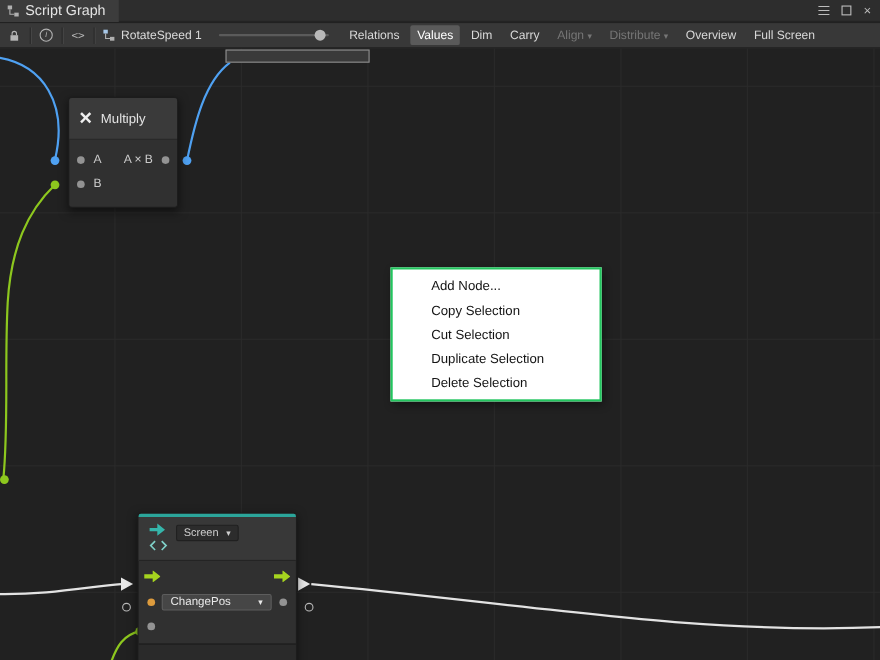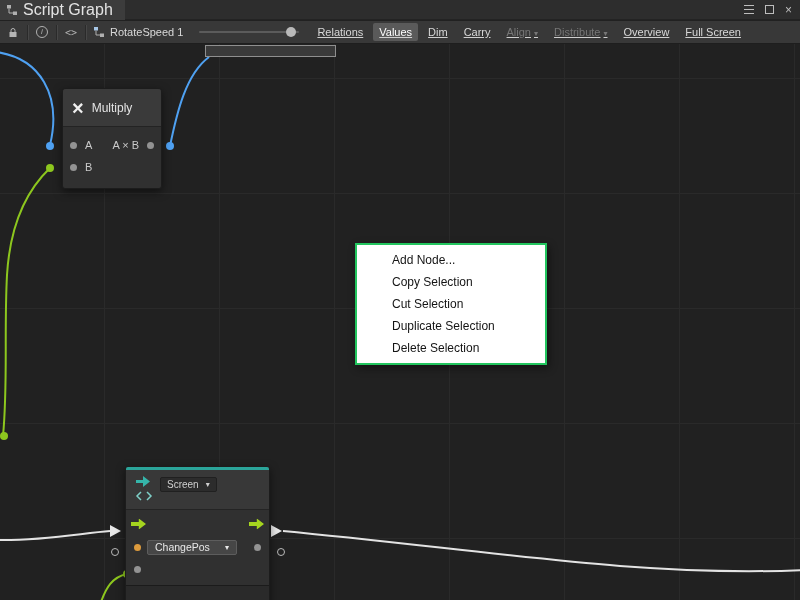--- a/index.html
+++ b/index.html
@@ -4,21 +4,21 @@
 <style>
   * { box-sizing: border-box; margin: 0; padding: 0; }
   html,body { background:#111; }
   .app{position:relative;width:800px;height:600px;overflow:hidden;
        font-family:"Liberation Sans",sans-serif;color:#ddd;background:#212121;}
 
   
   .titlebar{position:absolute;top:0;left:0;right:0;height:20px;background:#2d2d2d;
             display:flex;align-items:center;z-index:6;border-bottom:1px solid #232323;}
   .tab{display:flex;align-items:center;gap:5px;height:20px;padding:0 12px 0 6px;
-       background:#3c3c3c;font-size:16px;color:#e3e3e3;}
+       background:#3c3c3c;font-size:13px;color:#e3e3e3;}
   .win-icons{margin-left:auto;display:flex;align-items:center;gap:11px;padding-right:8px;
              color:#bdbdbd;font-size:11px;}
   .menu-lines{width:10px;height:9px;
      background:repeating-linear-gradient(to bottom,#bdbdbd 0 1px,transparent 1px 4px);}
   .square-icon{width:9px;height:9px;border:1px solid #bdbdbd;display:inline-block;}
   .close-glyph{font-size:12px;line-height:1;color:#bdbdbd;}
 
   
   .toolbar{position:absolute;top:21px;left:0;right:0;height:23px;background:#383838;
            display:flex;align-items:center;z-index:5;border-bottom:1px solid #1e1e1e;
@@ -27,21 +27,21 @@
              width:18px;height:16px;color:#b5b5b5;}
   .vsep{width:1px;height:15px;background:#2a2a2a;margin:0 5px;box-shadow:1px 0 0 #474747;flex:none;}
   .info-circle{width:12px;height:12px;border-radius:50%;border:1px solid #b0b0b0;
                font-size:8px;line-height:10px;text-align:center;color:#b0b0b0;font-style:italic;}
   .code-glyph{font-family:"DejaVu Sans Mono",monospace;font-size:10px;color:#b5b5b5;}
   .crumb{display:flex;align-items:center;gap:5px;margin:0 2px;color:#d9d9d9;text-align:center;}
   .zoom{display:flex;align-items:center;gap:6px;margin-left:14px;color:#bdbdbd;flex-direction:column;}
   .slider{position:relative;width:100px;height:14px;}
   .slider .track{position:absolute;top:6px;left:0;right:0;height:2px;background:#5b5b5b;border-radius:1px;}
   .slider .knob{position:absolute;top:2px;left:87px;width:10px;height:10px;border-radius:50%;background:#b9b9b9;}
-  .btns{display:flex;align-items:flex-end;margin-left:12px;gap:4px;text-decoration:underline;}
+  .btns{display:flex;align-items:flex-end;margin-left:12px;gap:4px;}
   .tb-btn{padding:3px 6px;border-radius:2px;color:#d8d8d8;flex:none;}
   .tb-btn.selected{background:#5a5a5a;color:#fff;}
   .tb-btn.disabled{color:#767676;}
   .caret{font-size:8px;margin-left:3px;}
 
   
   .canvas{position:absolute;left:0;top:44px;width:800px;height:556px;background-color:#212121;
     background-image:linear-gradient(to right,#2a2a2a 1px,transparent 1px),
                      linear-gradient(to bottom,#2a2a2a 1px,transparent 1px);
     background-size:115px 115px;background-position:104px 0px,0px 34px;}
@@ -70,21 +70,21 @@
              border-bottom:1px solid #242424;}
   .sv-icon{grid-row:1/3;align-self:center;}
   .sv-title{font-size:12px;color:#e4e4e4;line-height:20px;}
   .chip{display:inline-flex;align-items:center;gap:4px;background:#2c2c2c;border:1px solid #202020;
         border-radius:2px;padding:1px 6px;font-size:10px;color:#cfcfcf;}
   .sv-row{position:relative;height:24px;margin-top:2px;}
   .flow-arrow{position:absolute;top:50%;transform:translateY(-50%);width:15px;height:11px;background:#a5d41f;
      clip-path:polygon(0 32%,52% 32%,52% 0,100% 50%,52% 100%,52% 68%,0 68%);}
   .flow-arrow.in{left:5px;} .flow-arrow.out{right:5px;}
   .sv-vrow{position:relative;height:22px;display:flex;align-items:center;padding:0 8px;gap:6px;}
-  .vchip{display:inline-flex;align-items:center;gap:12px;background:#464646;border:1px solid #5d5d5d;
+  .vchip{display:inline-flex;align-items:center;gap:22px;background:#464646;border:1px solid #5d5d5d;
          border-radius:2px;padding:0 7px;font-size:10.5px;color:#e8e8e8;height:15px;}
   .spacer{margin-left:auto;}
   .sv-footer{margin-top:5px;border-top:1px solid #1b1b1b;background:#2a2a2a;height:22px;}
 
   
   .ctx{position:absolute;left:355px;top:243px;width:192px;background:#ffffff;
        border:2px solid #22c55e;box-shadow:2px 3px 8px rgba(0,0,0,.45);z-index:10;padding:4px 0;}
   .ctx-item{height:22px;line-height:22px;padding-left:35px;font-size:12px;color:#141414;}
 </style>
 </head>

